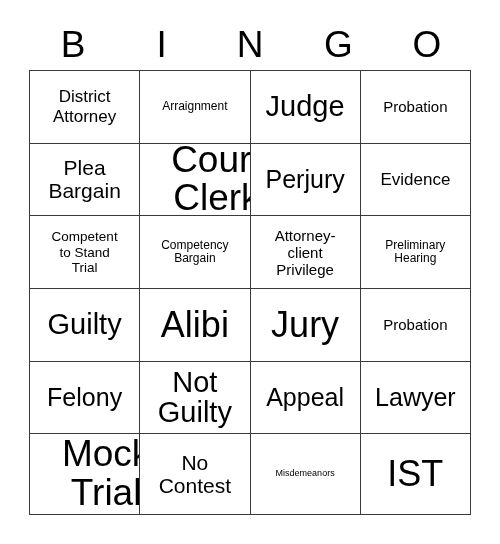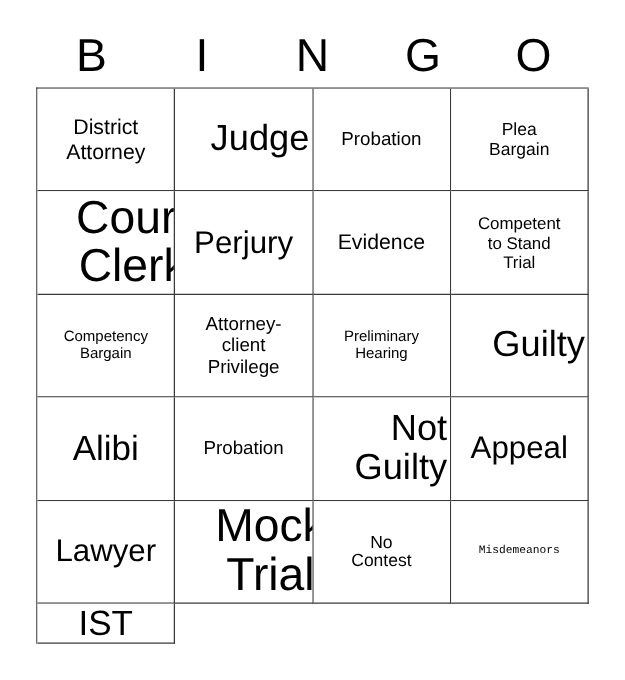--- a/index.html
+++ b/index.html
@@ -72,48 +72,51 @@
   }
   .cell-text {
     display: block;
     width: 100%;
     line-height: 1.06;
     white-space: pre-line;
     color: #000000;
   }
 
   
-  .fs-xxs .cell-text { font-size: 9px;  line-height: 1.1; font-family: Liberation Mono, monospace; }
+  .fs-xxs .cell-text { font-size: 9px;  line-height: 1.1; }
   .fs-xs  .cell-text { font-size: 12px; line-height: 1.12; }
   .fs-s   .cell-text { font-size: 13.5px; line-height: 1.12; }
   .fs-m   .cell-text { font-size: 15px; line-height: 1.14; }
   .fs-ml  .cell-text { font-size: 17px; line-height: 1.14; }
-  .fs-l   .cell-text { font-size: 14px; line-height: 1.1; }
+  .fs-l   .cell-text { font-size: 21px; line-height: 1.1; }
   .fs-xl  .cell-text { font-size: 25px; line-height: 1.08; }
-  .fs-xxl .cell-text { font-size: 29px; line-height: 1.06; text-align: right; }
+  .fs-xxl .cell-text { font-size: 29px; line-height: 1.06; }
   .fs-h1  .cell-text { font-size: 37px; line-height: 1.05; margin-left: 43px; }
-  .fs-h2  .cell-text { font-size: 28px; line-height: 1.04; }
+  .fs-h2  .cell-text { font-size: 36px; line-height: 1.04; }
 </style>
 </head>
 <body>
 
 <div id="card">
 
   <div id="header">
     <div class="header-cell">B</div>
     <div class="header-cell">I</div>
     <div class="header-cell">N</div>
     <div class="header-cell">G</div>
     <div class="header-cell">O</div>
   </div>
 
   <div id="grid">
       <div class="cell fs-ml">
         <span class="cell-text">District
 Attorney</span>
+      </div>
+      <div class="cell fs-xs">
+        <span class="cell-text">Arraignment</span>
       </div>
       <div class="cell fs-xxl">
         <span class="cell-text">Judge</span>
       </div>
       <div class="cell fs-m">
         <span class="cell-text">Probation</span>
       </div>
       <div class="cell fs-l">
         <span class="cell-text">Plea
 Bargain</span>
@@ -145,22 +148,28 @@
       <div class="cell fs-xs">
         <span class="cell-text">Preliminary
 Hearing</span>
       </div>
       <div class="cell fs-xxl">
         <span class="cell-text">Guilty</span>
       </div>
       <div class="cell fs-h2">
         <span class="cell-text">Alibi</span>
       </div>
+      <div class="cell fs-h2">
+        <span class="cell-text">Jury</span>
+      </div>
       <div class="cell fs-m">
         <span class="cell-text">Probation</span>
+      </div>
+      <div class="cell fs-xl">
+        <span class="cell-text">Felony</span>
       </div>
       <div class="cell fs-xxl">
         <span class="cell-text">Not
 Guilty</span>
       </div>
       <div class="cell fs-xl">
         <span class="cell-text">Appeal</span>
       </div>
       <div class="cell fs-xl">
         <span class="cell-text">Lawyer</span>

